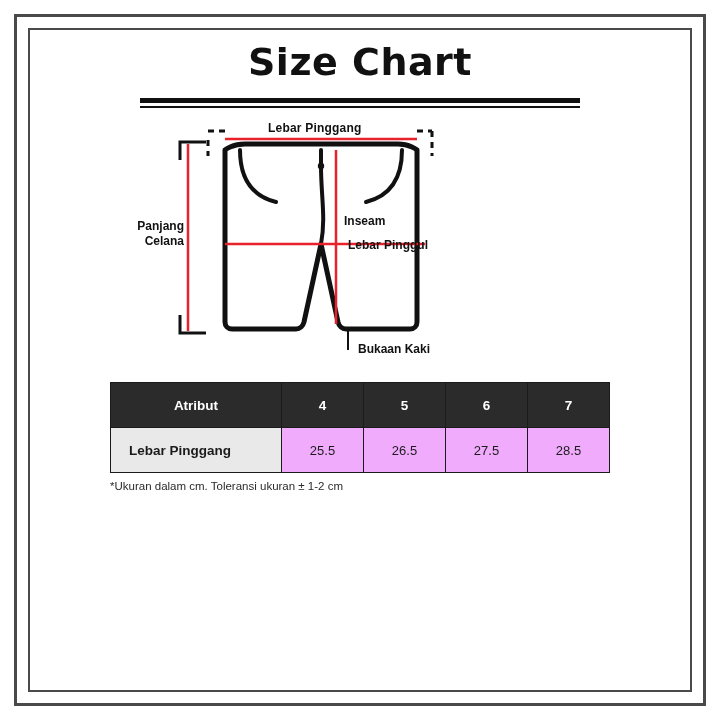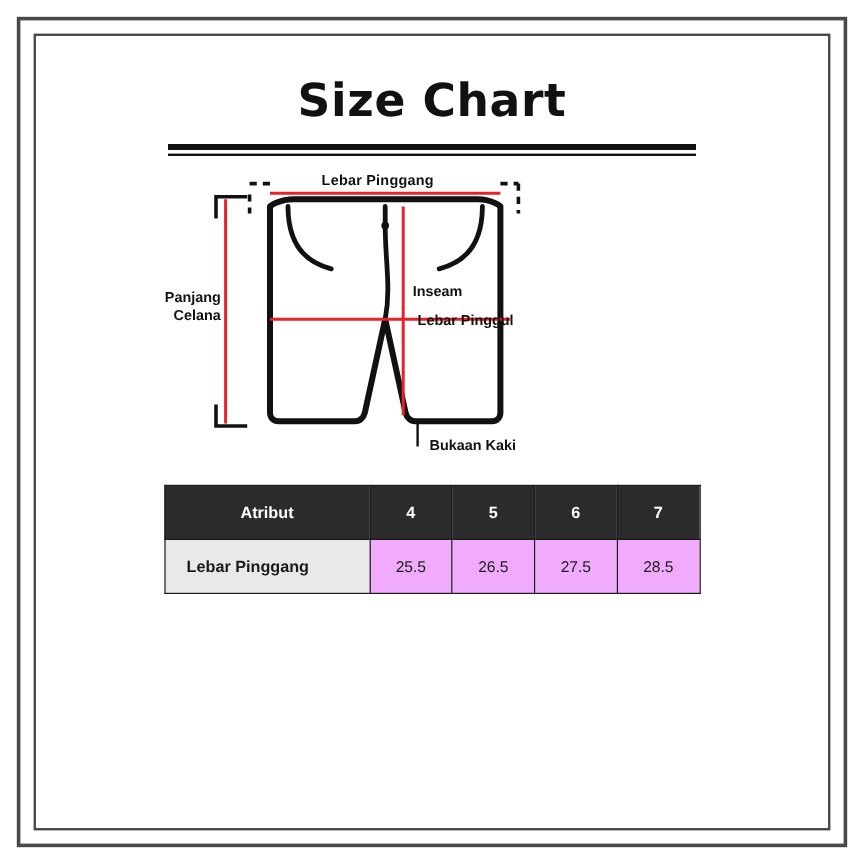--- a/index.html
+++ b/index.html
@@ -45,21 +45,20 @@
     top: 40px;
     right: 40px;
     bottom: 40px;
   }
   .title {
     text-align: center;
     font-size: 38px;
     font-weight: bold;
     color: #111111;
     letter-spacing: 0.5px;
-    margin-top: 22px;
     font-family: "DejaVu Sans", sans-serif;
   }
   .title-rules {
     width: 440px;
     margin: 14px auto 0 auto;
   }
   .rule-thick {
     height: 5px;
     background: #111111;
   }
@@ -73,21 +72,21 @@
     position: relative;
     width: 560px;
     height: 250px;
     margin: 18px auto 0 auto;
   }
   .diagram-wrap svg {
     display: block;
   }
 
   .table-wrap {
-    width: 447px;
+    width: 500px;
     margin: 6px auto 0 auto;
   }
   table.size-table {
     border-collapse: collapse;
     width: 100%;
     table-layout: fixed;
   }
   table.size-table th,
   table.size-table td {
     border: 1px solid #1b1b1b;
@@ -227,15 +226,16 @@
             <td class="attr-cell">Lebar Pinggang</td>
             <td class="val-cell">25.5</td>
             <td class="val-cell">26.5</td>
             <td class="val-cell">27.5</td>
             <td class="val-cell">28.5</td>
           </tr>
         </tbody>
       </table>
     </div>
 
+    <div class="note">*Ukuran dalam cm. Toleransi ukuran ± 1-2 cm</div>
 
   </div>
 </div>
 
 </body></html>

